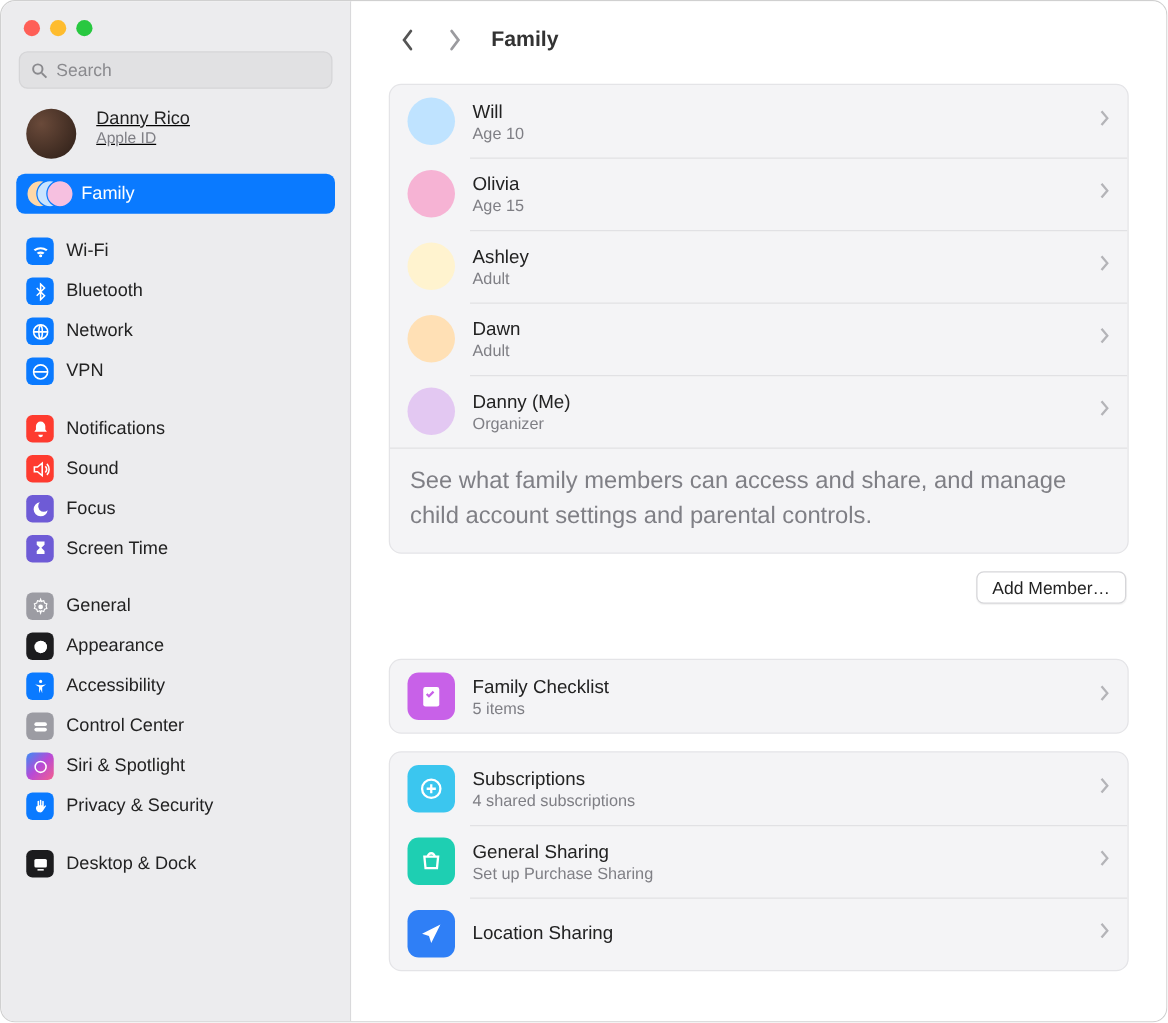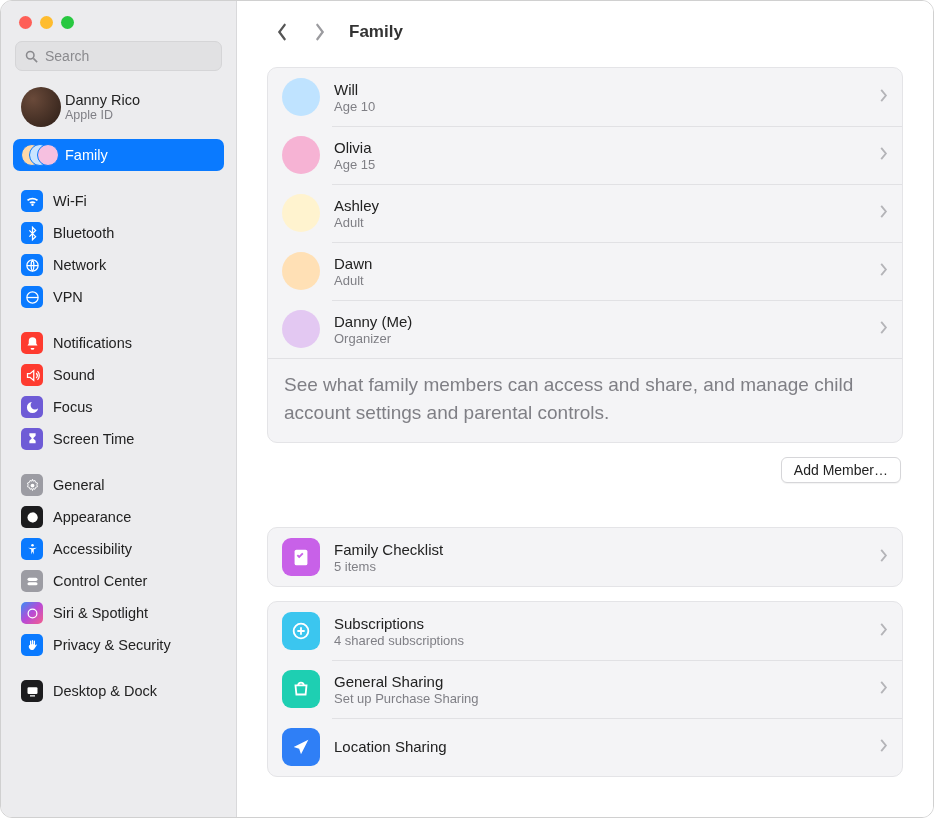--- a/index.html
+++ b/index.html
@@ -1,29 +1,29 @@
 <!DOCTYPE html>
 <html><head>
 <meta charset="utf-8">
 <style>
   * { box-sizing: border-box; margin: 0; padding: 0; }
   html, body { width: 934px; height: 818px; font-family: -apple-system, "Helvetica Neue", Arial, sans-serif; background: #fff; overflow: hidden; }
   .window { width: 934px; height: 818px; display: flex; border-radius: 12px; overflow: hidden; border: 1px solid #d0d0d0; background: #fff; }
   
-  .sidebar { width: 236px; height: 100%; background: #ececee; display: flex; flex-direction: column; border-right: 1px solid #d9d9db; }
+  .sidebar { width: 280px; height: 100%; background: #ececee; display: flex; flex-direction: column; border-right: 1px solid #d9d9db; }
   .traffic { display: flex; gap: 8px; padding: 15px 0 8px 18px; }
   .light { width: 13px; height: 13px; border-radius: 50%; }
   .light.red { background: #fe5f57; }
   .light.yellow { background: #febc2e; }
   .light.green { background: #28c840; }
   .search-wrap { padding: 4px 14px 10px; }
   .search { width: 100%; height: 30px; background: #e1e1e3; border: 1px solid #d5d5d7; border-radius: 7px; display: flex; align-items: center; padding: 0 8px; color: #8a8a8e; font-size: 14px; }
   .search svg { width: 15px; height: 15px; margin-right: 6px; }
   .sb-scroll { flex: 1; overflow-y: auto; padding: 0 12px 12px; }
-  .acct { display: flex; align-items: center; gap: 4px; padding: 6px 8px; border-radius: 8px; margin-bottom: 6px; }
+  .acct { display: flex; align-items: flex-start; gap: 16px; padding: 6px 8px; border-radius: 8px; margin-bottom: 6px; text-decoration: underline; }
   .avatar-lg { width: 40px; height: 40px; border-radius: 50%; background: radial-gradient(circle at 30% 30%, #6a4a3a, #2b1d16); }
   .acct-name { font-size: 14.5px; color: #222; font-weight: 500; }
   .acct-sub { font-size: 12.5px; color: #7f7f85; }
   .sb-item { display: flex; align-items: center; gap: 10px; padding: 5px 8px; border-radius: 7px; font-size: 14.5px; color: #222; cursor: default; }
   .sb-item.selected { background: #0a7aff; color: #fff; }
   .sb-item .ico { width: 22px; height: 22px; border-radius: 5px; flex-shrink: 0; display: flex; align-items: center; justify-content: center; color: #fff; font-size: 13px; }
   .sb-item .ico svg { width: 15px; height: 15px; }
   .sb-group { margin-top: 14px; }
   .fam-ico-stack { width: 34px; height: 22px; position: relative; }
   .fam-ico-stack span { position: absolute; width: 22px; height: 22px; border-radius: 50%; border: 1.5px solid #0a7aff; }

